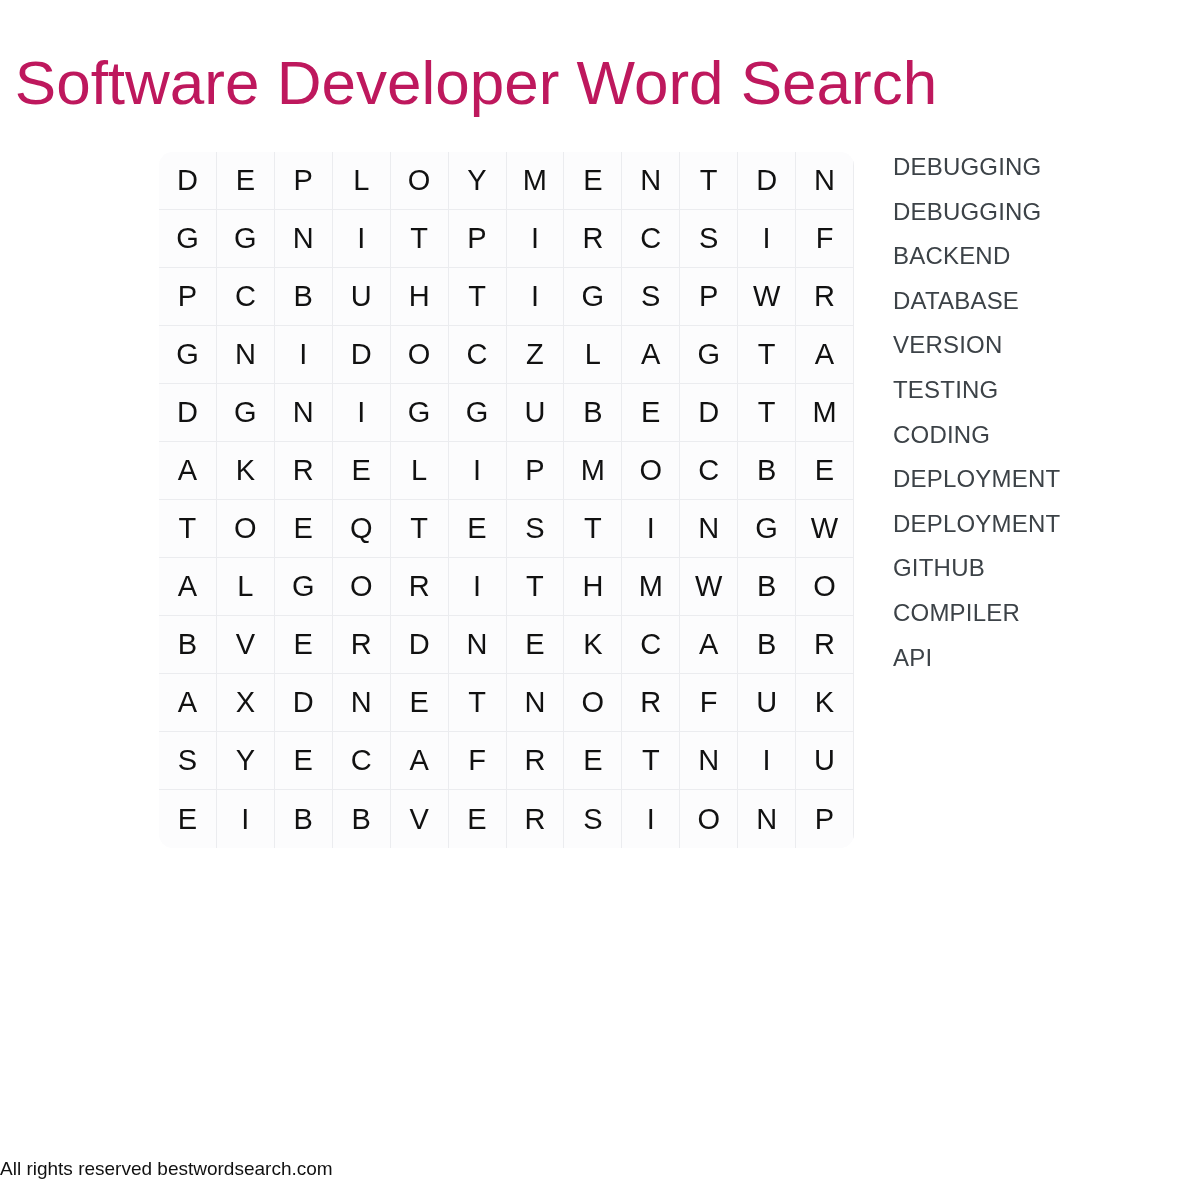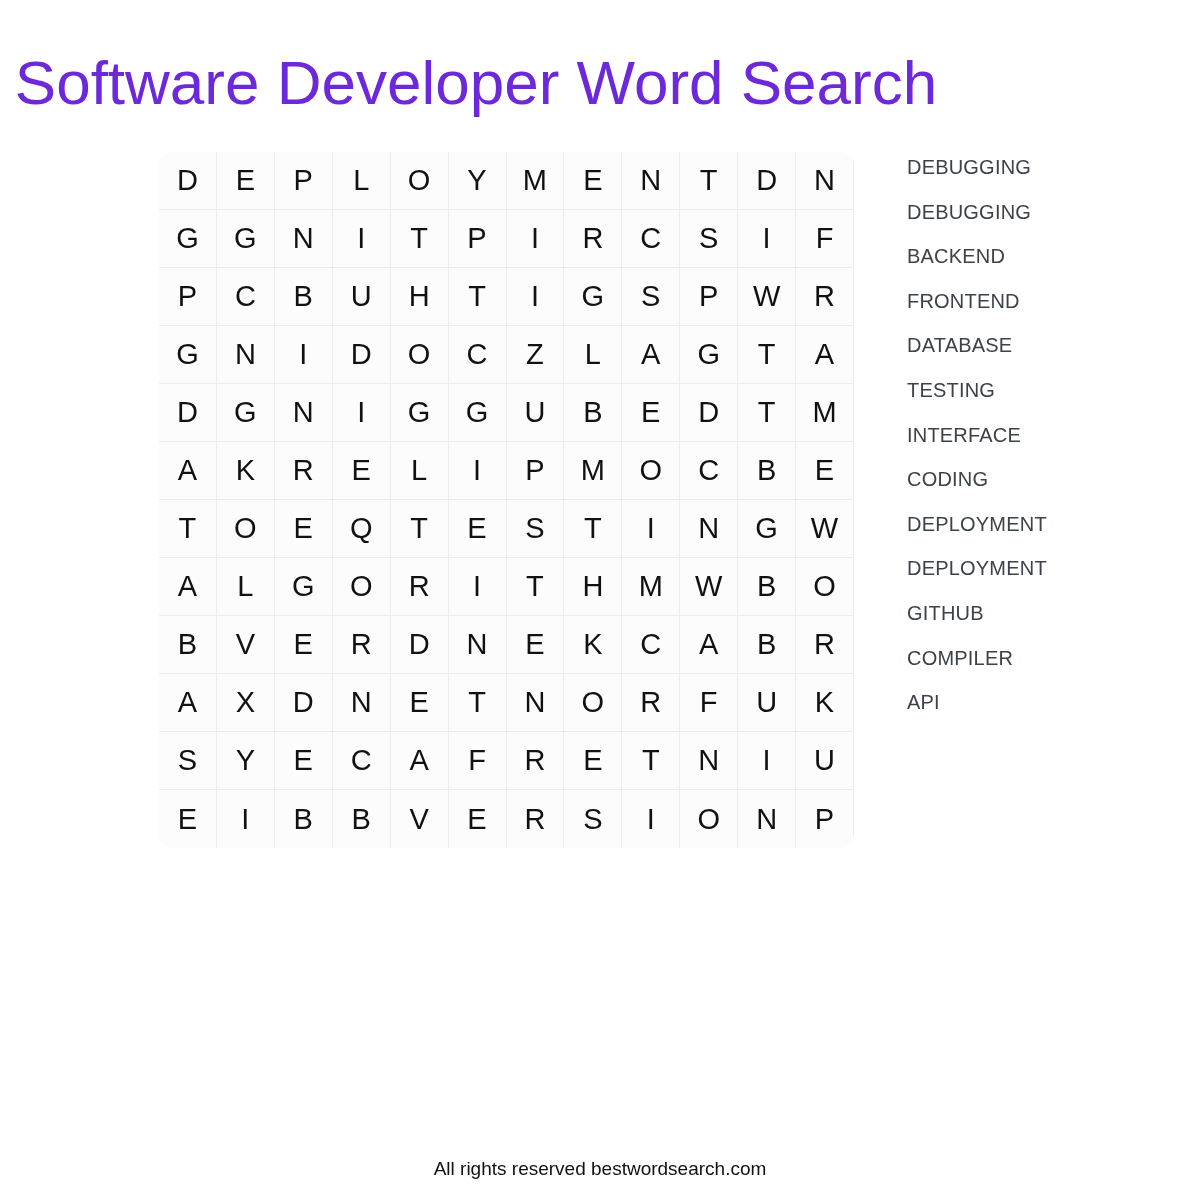--- a/index.html
+++ b/index.html
@@ -18,21 +18,21 @@
   
   #page-title {
     position: absolute;
     left: 0;
     top: 48px;
     width: 952px;
     text-align: center;
     font-family: "Liberation Sans", sans-serif;
     font-size: 62px;
     font-weight: 400;
-    color: #6d28d9;
+    color: #be185d;
     letter-spacing: 0px;
     white-space: nowrap;
     line-height: 70px;
   }
 
   
   #puzzle-area {
     position: absolute;
     left: 159px;
     top: 152px;
@@ -72,37 +72,36 @@
 
   
   #word-list {
     position: absolute;
     left: 893px;
     top: 152px;
     width: 270px;
   }
   .word-item {
     font-family: "Liberation Sans", sans-serif;
-    font-size: 20px;
+    font-size: 24px;
     font-weight: 400;
     color: #3c4247;
     letter-spacing: 0.2px;
     height: 44.6px;
     line-height: 30px;
     white-space: nowrap;
-    margin-left: 14px;
   }
 
   
   #footer {
     position: absolute;
     left: 0;
     top: 1158px;
     width: 1200px;
-    text-align: center;
+    text-align: left;
     font-family: "Liberation Sans", sans-serif;
     font-size: 19px;
     color: #111111;
     white-space: nowrap;
   }
 </style>
 </head>
 <body>
 
 <div id="page-title">Software Developer Word Search</div>
@@ -253,24 +252,23 @@
       <div class="grid-cell last-row">O</div>
       <div class="grid-cell last-row">N</div>
       <div class="grid-cell last-col last-row">P</div>
     </div>
 </div>
 
 <div id="word-list">
     <div class="word-item">DEBUGGING</div>
     <div class="word-item">DEBUGGING</div>
     <div class="word-item">BACKEND</div>
-    <div class="word-item">FRONTEND</div>
     <div class="word-item">DATABASE</div>
+    <div class="word-item">VERSION</div>
     <div class="word-item">TESTING</div>
-    <div class="word-item">INTERFACE</div>
     <div class="word-item">CODING</div>
     <div class="word-item">DEPLOYMENT</div>
     <div class="word-item">DEPLOYMENT</div>
     <div class="word-item">GITHUB</div>
     <div class="word-item">COMPILER</div>
     <div class="word-item">API</div>
   </div>
 
 <div id="footer">All rights reserved bestwordsearch.com</div>
 

